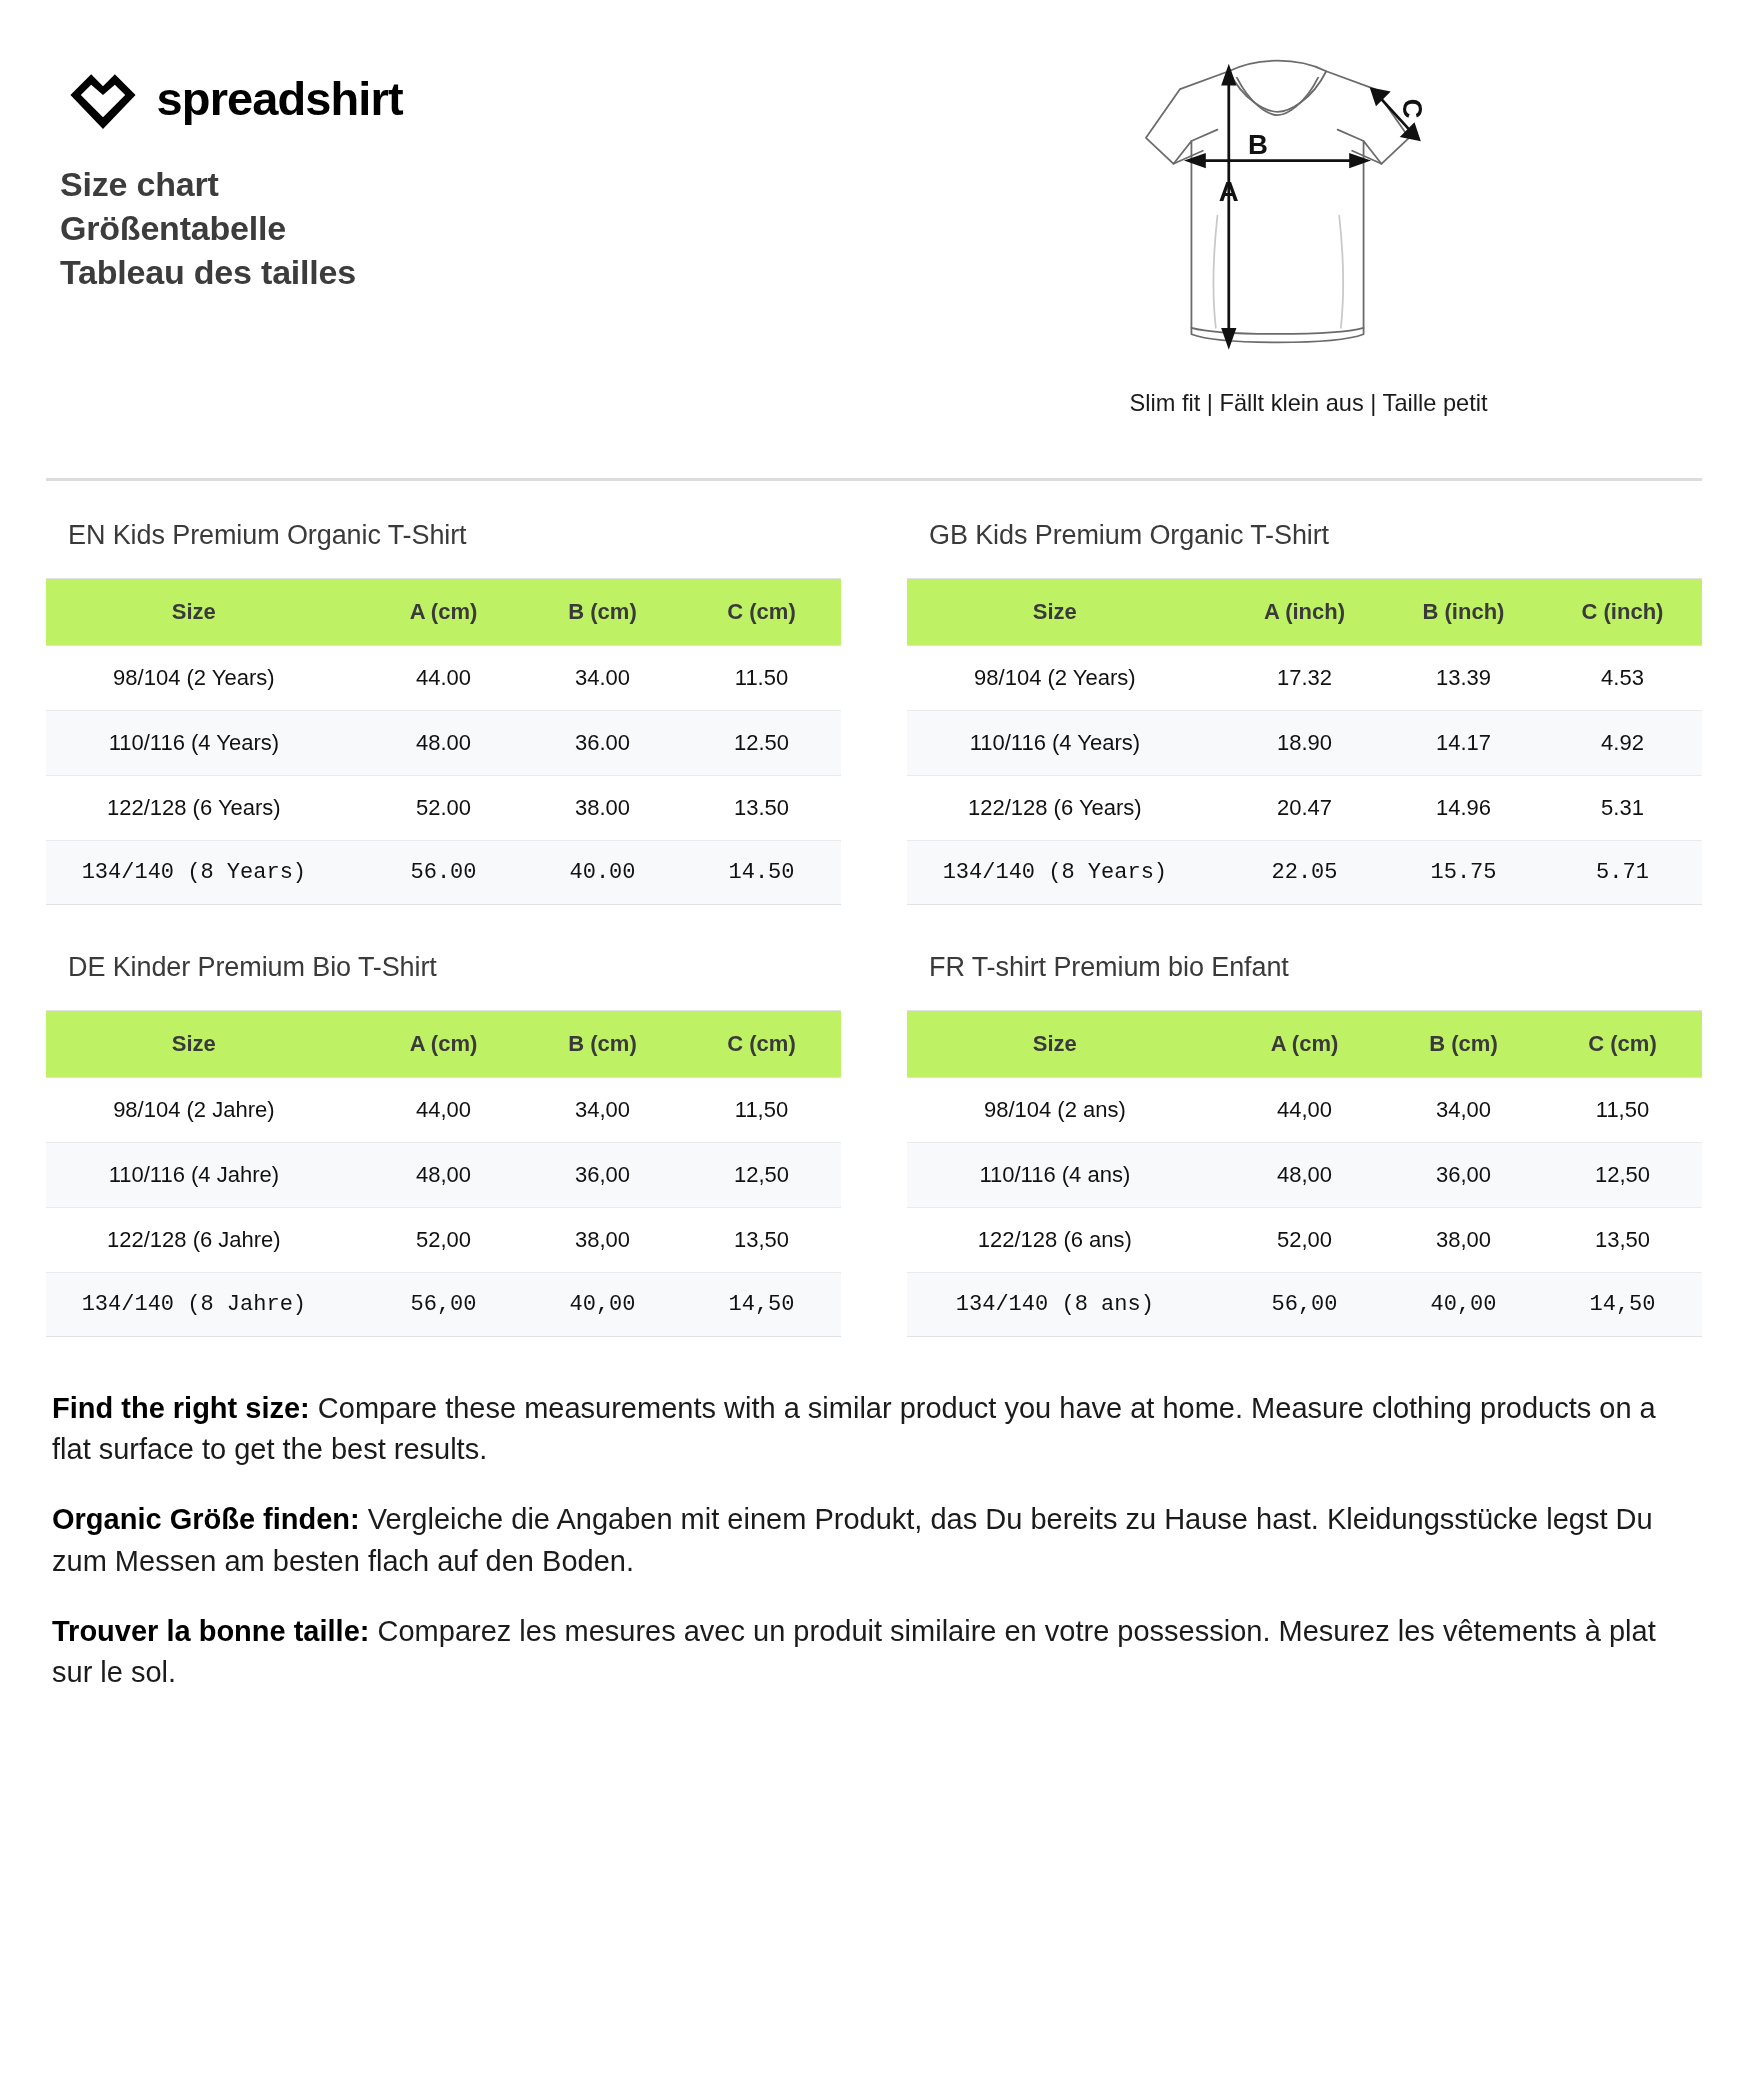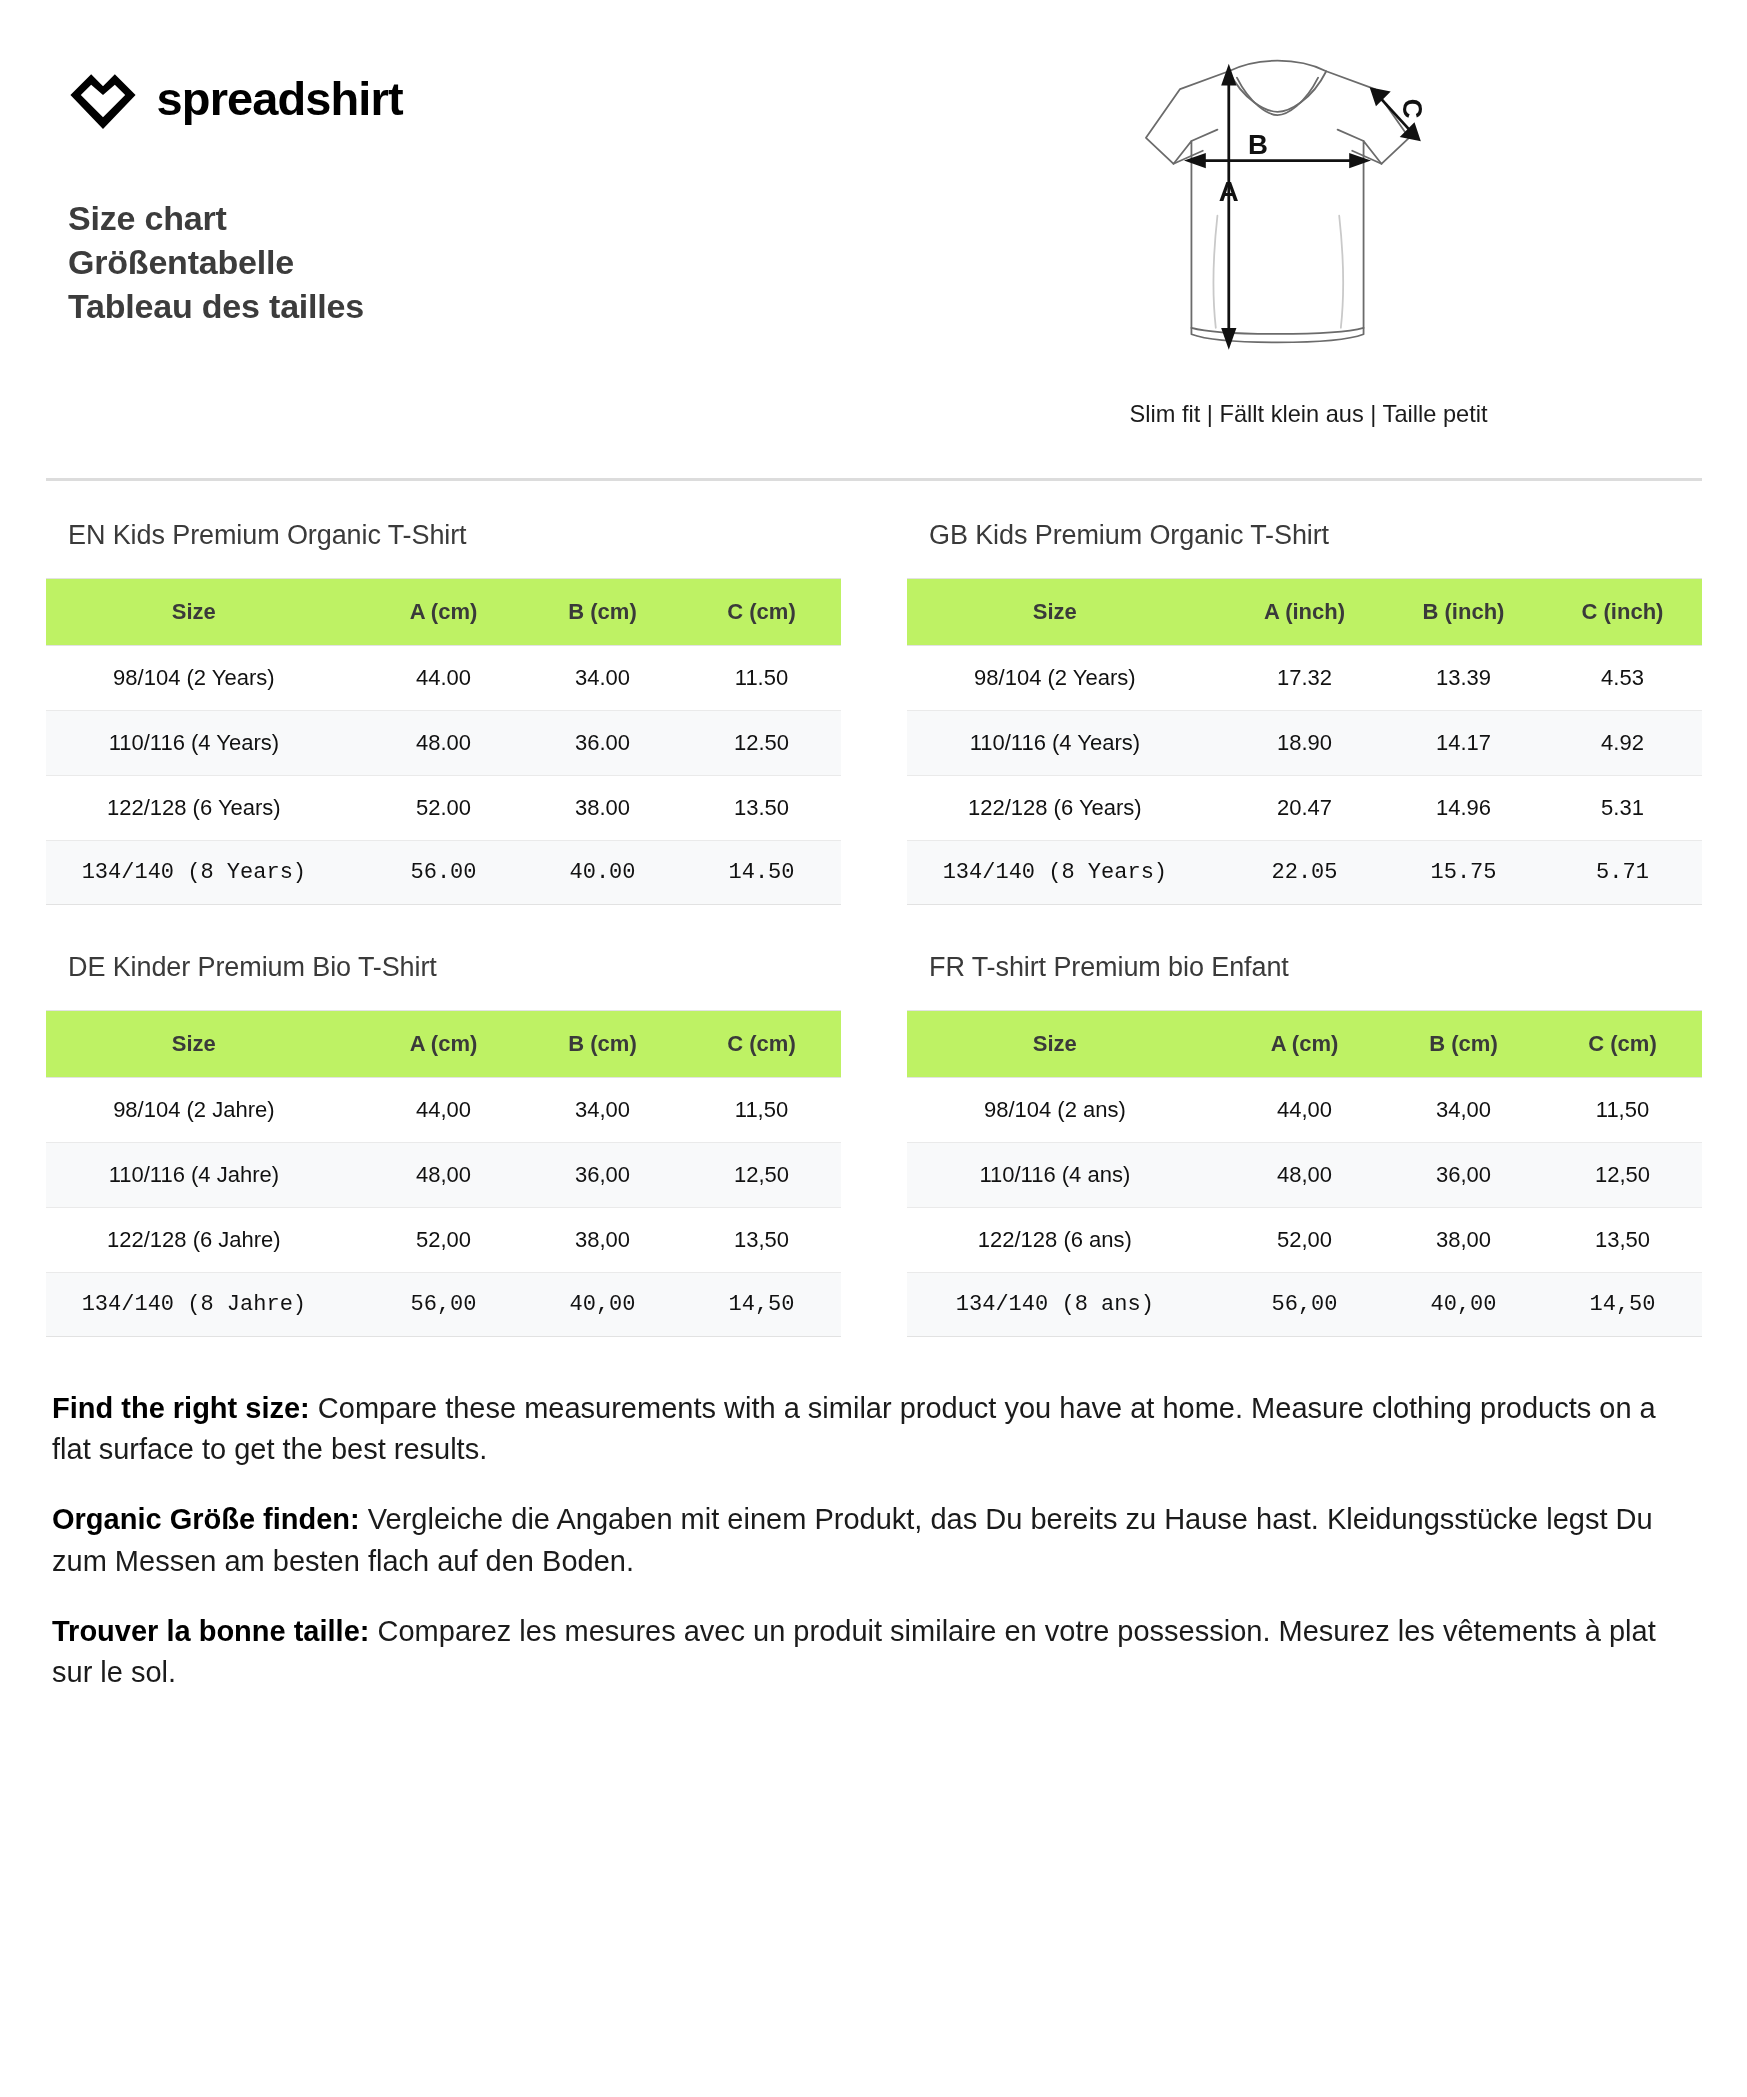--- a/index.html
+++ b/index.html
@@ -12,30 +12,30 @@
     overflow:hidden;
   }
   .page{position:relative;width:1748px;height:2097px;}
 
   
   .header{position:absolute;left:0;top:0;width:1537px;height:463px;}
   .brand{position:absolute;left:66px;top:61px;display:flex;align-items:center;gap:16.6px;}
   .brand-mark{width:74px;height:74px;display:block;}
   .brand-word{font-size:47px;font-weight:700;color:#000000;letter-spacing:-0.9px;line-height:1;}
 
-  .titles{position:absolute;left:68px;top:162px;margin-top:34px;}
+  .titles{position:absolute;left:60px;top:162px;}
   .titles .t{
     font-size:34px;font-weight:700;color:#3c3c3c;
     line-height:1.30;letter-spacing:-0.2px;white-space:nowrap;
   }
 
   .shirt-wrap{position:absolute;right:46px;top:42px;width:428px;text-align:center;}
   .shirt-svg{display:block;margin:0 auto;width:341px;height:341px;}
   .fit-note{
-    margin-top:18px;text-align:right;font-size:23.6px;color:#1b1b1b;
+    margin-top:7px;text-align:right;font-size:23.6px;color:#1b1b1b;
     white-space:nowrap;font-weight:400;padding-right:3.5px;
   }
 
   .divider{
     position:absolute;left:46px;top:478px;width:1656px;height:3.1px;background:#dcdcdc;
   }
 
   
   .grid{position:absolute;left:0;top:520px;width:1748px;}
   .grid-row{display:flex;gap:66px;padding:0 46px;}

